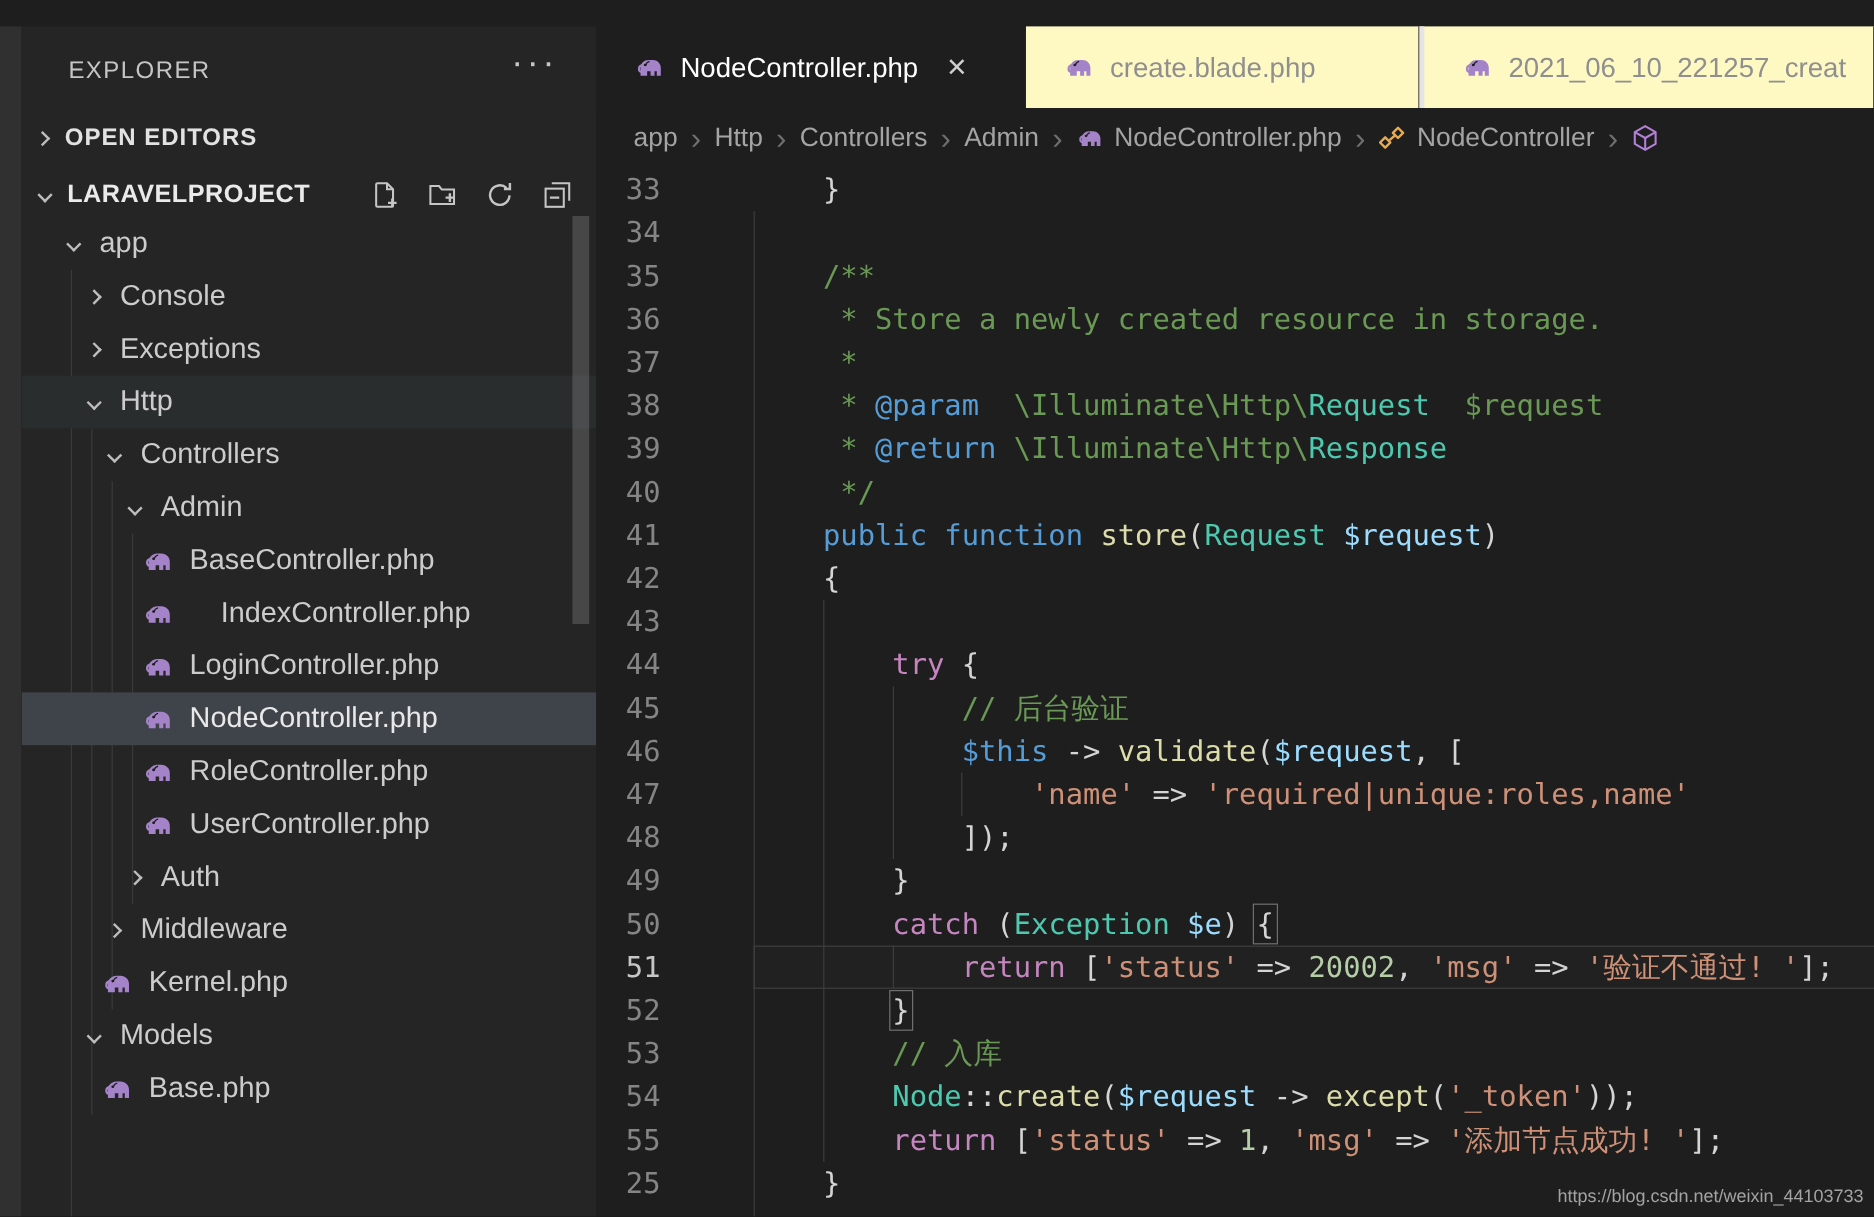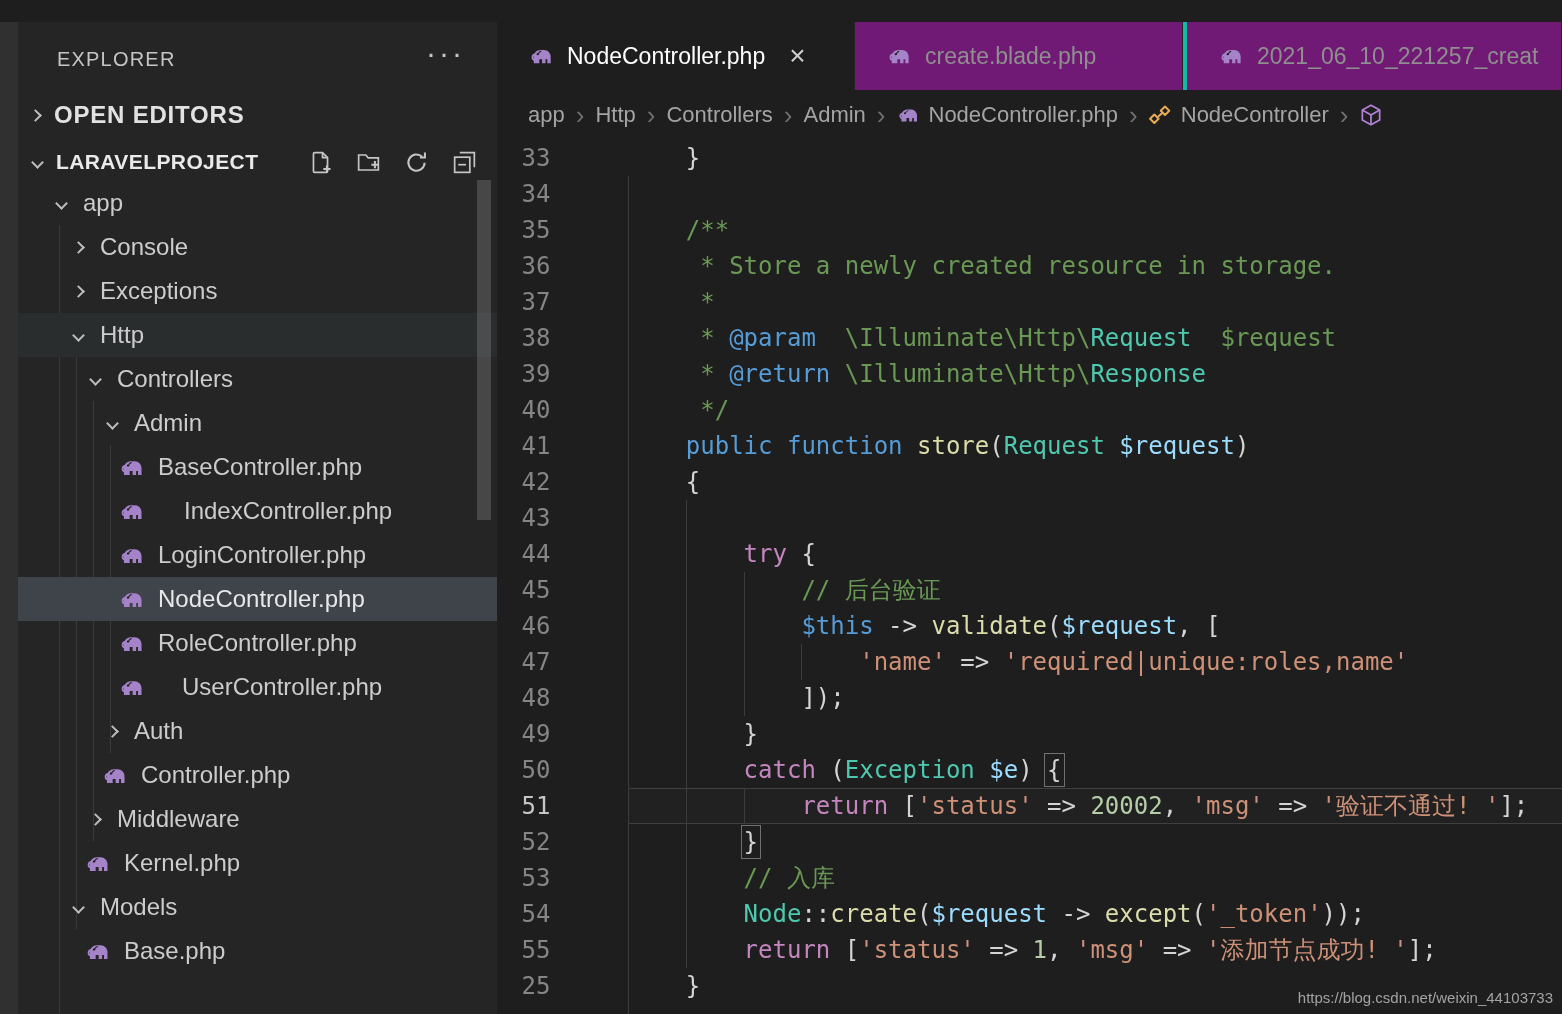--- a/index.html
+++ b/index.html
@@ -13,21 +13,21 @@
   #titlebar { position:absolute; left:0; top:0; width:1562px; height:22px; background:#373737; overflow:hidden; }
   #traffic-green { position:absolute; left:12px; top:-14px; width:24px; height:24px; border-radius:50%; background:var(--green,#35c042); }
   #title-text { position:absolute; left:1152px; top:-9px; font-size:20px; color:#b4b4b4; white-space:nowrap; }
   
   #activity { position:absolute; left:0; top:22px; width:18px; height:992px; background:#303030; }
   
   #sidebar { position:absolute; left:18px; top:22px; width:479px; height:992px; background:#252526; overflow:hidden; }
   #explorer-title { position:absolute; left:39px; top:26px; font-size:20px; letter-spacing:1.2px; color:#c5c5c5; }
   #more-actions { position:absolute; left:408px; top:14px; font-size:30px; letter-spacing:3px; color:#c5c5c5; cursor:pointer; }
   #row-open-editors { position:absolute; left:0; top:73px; width:479px; height:40px; display:flex; align-items:center; }
-  #row-open-editors .lbl { font-weight:bold; font-size:24px; letter-spacing:0.8px; color:#e2e2e2; margin-left:14px; }
+  #row-open-editors .lbl { font-weight:bold; font-size:20px; letter-spacing:0.8px; color:#e2e2e2; margin-left:14px; }
   #row-section { position:absolute; left:0; top:118px; width:479px; height:44px; display:flex; align-items:center; }
   #row-section .lbl { font-weight:bold; font-size:21px; letter-spacing:0.4px; color:#eaeaea; margin-left:14px; flex:0 0 auto; }
   .section-actions { display:flex; gap:23px; margin-left:auto; margin-right:20px; }
   .section-actions .act { width:25px; height:25px; cursor:pointer; }
   .chev { width:9px; height:9px; border-right:2px solid #bdbdbd; border-bottom:2px solid #bdbdbd;
           display:inline-block; transform:rotate(-45deg); flex:0 0 auto; }
   .chev.open { transform:rotate(45deg); }
   #row-open-editors .chev { margin-left:13px; }
   #row-section .chev { margin-left:15px; }
   
@@ -35,27 +35,27 @@
   .trow { position:relative; width:479px; height:44px; display:flex; align-items:center; font-size:24px; color:#cccccc; cursor:pointer; }
   .trow.hover { background:#2a2d2e; }
   .trow.selected { background:#3f434a; color:#e8e8e8; }
   .trow .chev { margin-right:17px; }
   .trow .ficon { width:27px; height:27px; margin-right:12px; flex:0 0 auto; }
   .tree-guide { position:absolute; width:1px; background:#3a3a3a; }
   #side-scrollbar { position:absolute; left:459px; top:158px; width:14px; height:340px; background:rgba(130,130,130,0.38); }
   
   #editor { position:absolute; left:497px; top:22px; width:1065px; height:992px; background:#1e1e1e; }
   #tabbar { position:absolute; left:0; top:0; width:1065px; height:68px; background:#252526; display:flex; }
-  .tab { height:68px; display:flex; align-items:center; background:#701a75; border-right:1px solid #252526; padding:0 26px 0 32px; cursor:pointer; overflow:hidden; }
+  .tab { height:68px; display:flex; align-items:center; background:#fef9c3; border-right:1px solid #252526; padding:0 26px 0 32px; cursor:pointer; overflow:hidden; }
   .tab .ficon { width:26px; height:26px; margin-right:12px; flex:0 0 auto; }
   .tab .tlabel { font-size:23px; color:#8f8f8f; white-space:nowrap; }
   .tab.active { background:#1e1e1e; }
   .tab.active .tlabel { color:#ffffff; }
   .tab .close { margin-left:24px; font-size:28px; color:#cfcfcf; line-height:1; cursor:pointer; }
-  .tab.t3 { flex:1; border-left:4px solid #14b8a6; }
+  .tab.t3 { flex:1; border-left:4px solid #e5e5e5; }
   #breadcrumbs { position:absolute; left:0; top:68px; width:1065px; height:50px; display:flex; align-items:center; padding-left:31px; overflow:hidden; background:#1e1e1e; }
   .crumb { font-size:22px; color:#a4a4a4; white-space:nowrap; cursor:pointer; display:flex; align-items:center; }
   .crumb .ficon { width:24px; height:24px; margin-right:8px; }
   .crumb-sep { font-size:26px; color:#6f6f6f; margin:0 11px; }
   
   #code { position:absolute; left:0; top:118px; width:1065px; height:874px; font-family:"DejaVu Sans Mono", monospace; font-size:24px; line-height:36px; overflow:hidden; }
   .guide { position:absolute; width:1px; background:#3c3c3c; }
   #line-highlight { position:absolute; left:131px; right:0; height:36px;
     border-top:1px solid #3f3f3f; border-bottom:1px solid #3f3f3f; border-left:1px solid #3f3f3f;
     background:rgba(255,255,255,0.015); }
@@ -178,41 +178,32 @@
         </div>
         <div class="trow" style="padding-left: 101px;">
           <svg class="ficon" viewBox="0 0 24 24">
  <path fill="#a583c9" d="M4.4 18.6v-6.1c0-3.4 2.7-6.1 6.1-6.1h3.4c3.4 0 6.1 2.7 6.1 6.1v6.1h-3.1v-3.5h-1.7v3.5h-3.1v-3.5H9.5v3.5z"></path>
  <path fill="none" stroke="#a583c9" stroke-width="1.7" d="M6.9 10.4c-2.2 0-3.7 1.2-3.7 2.9 0 1.2.8 2.1 2 2.4"></path>
  <path fill="none" stroke="#1e1e1e" stroke-width="1" d="M11.3 7.6c-1.6.4-2.7 1.7-2.9 3.3"></path>
  <circle cx="7.9" cy="10.3" r=".95" fill="#1e1e1e"></circle>
           </svg>
           <span>RoleController.php</span>
         </div>
-        <div class="trow" style="padding-left: 101px; gap: 24px;">
+        <div class="trow" style="padding-left: 101px;">
           <svg class="ficon" viewBox="0 0 24 24">
  <path fill="#a583c9" d="M4.4 18.6v-6.1c0-3.4 2.7-6.1 6.1-6.1h3.4c3.4 0 6.1 2.7 6.1 6.1v6.1h-3.1v-3.5h-1.7v3.5h-3.1v-3.5H9.5v3.5z"></path>
  <path fill="none" stroke="#a583c9" stroke-width="1.7" d="M6.9 10.4c-2.2 0-3.7 1.2-3.7 2.9 0 1.2.8 2.1 2 2.4"></path>
  <path fill="none" stroke="#1e1e1e" stroke-width="1" d="M11.3 7.6c-1.6.4-2.7 1.7-2.9 3.3"></path>
  <circle cx="7.9" cy="10.3" r=".95" fill="#1e1e1e"></circle>
           </svg>
           <span>UserController.php</span>
         </div>
         <div class="trow" style="padding-left: 90px;">
           <span class="chev"></span>
           <span>Auth</span>
-        </div>
-        <div class="trow" style="padding-left: 84px;">
-          <svg class="ficon" viewBox="0 0 24 24">
- <path fill="#a583c9" d="M4.4 18.6v-6.1c0-3.4 2.7-6.1 6.1-6.1h3.4c3.4 0 6.1 2.7 6.1 6.1v6.1h-3.1v-3.5h-1.7v3.5h-3.1v-3.5H9.5v3.5z"></path>
- <path fill="none" stroke="#a583c9" stroke-width="1.7" d="M6.9 10.4c-2.2 0-3.7 1.2-3.7 2.9 0 1.2.8 2.1 2 2.4"></path>
- <path fill="none" stroke="#1e1e1e" stroke-width="1" d="M11.3 7.6c-1.6.4-2.7 1.7-2.9 3.3"></path>
- <circle cx="7.9" cy="10.3" r=".95" fill="#1e1e1e"></circle>
-          </svg>
-          <span>Controller.php</span>
         </div>
         <div class="trow" style="padding-left: 73px;">
           <span class="chev"></span>
           <span>Middleware</span>
         </div>
         <div class="trow" style="padding-left: 67px;">
           <svg class="ficon" viewBox="0 0 24 24">
  <path fill="#a583c9" d="M4.4 18.6v-6.1c0-3.4 2.7-6.1 6.1-6.1h3.4c3.4 0 6.1 2.7 6.1 6.1v6.1h-3.1v-3.5h-1.7v3.5h-3.1v-3.5H9.5v3.5z"></path>
  <path fill="none" stroke="#a583c9" stroke-width="1.7" d="M6.9 10.4c-2.2 0-3.7 1.2-3.7 2.9 0 1.2.8 2.1 2 2.4"></path>
  <path fill="none" stroke="#1e1e1e" stroke-width="1" d="M11.3 7.6c-1.6.4-2.7 1.7-2.9 3.3"></path>

